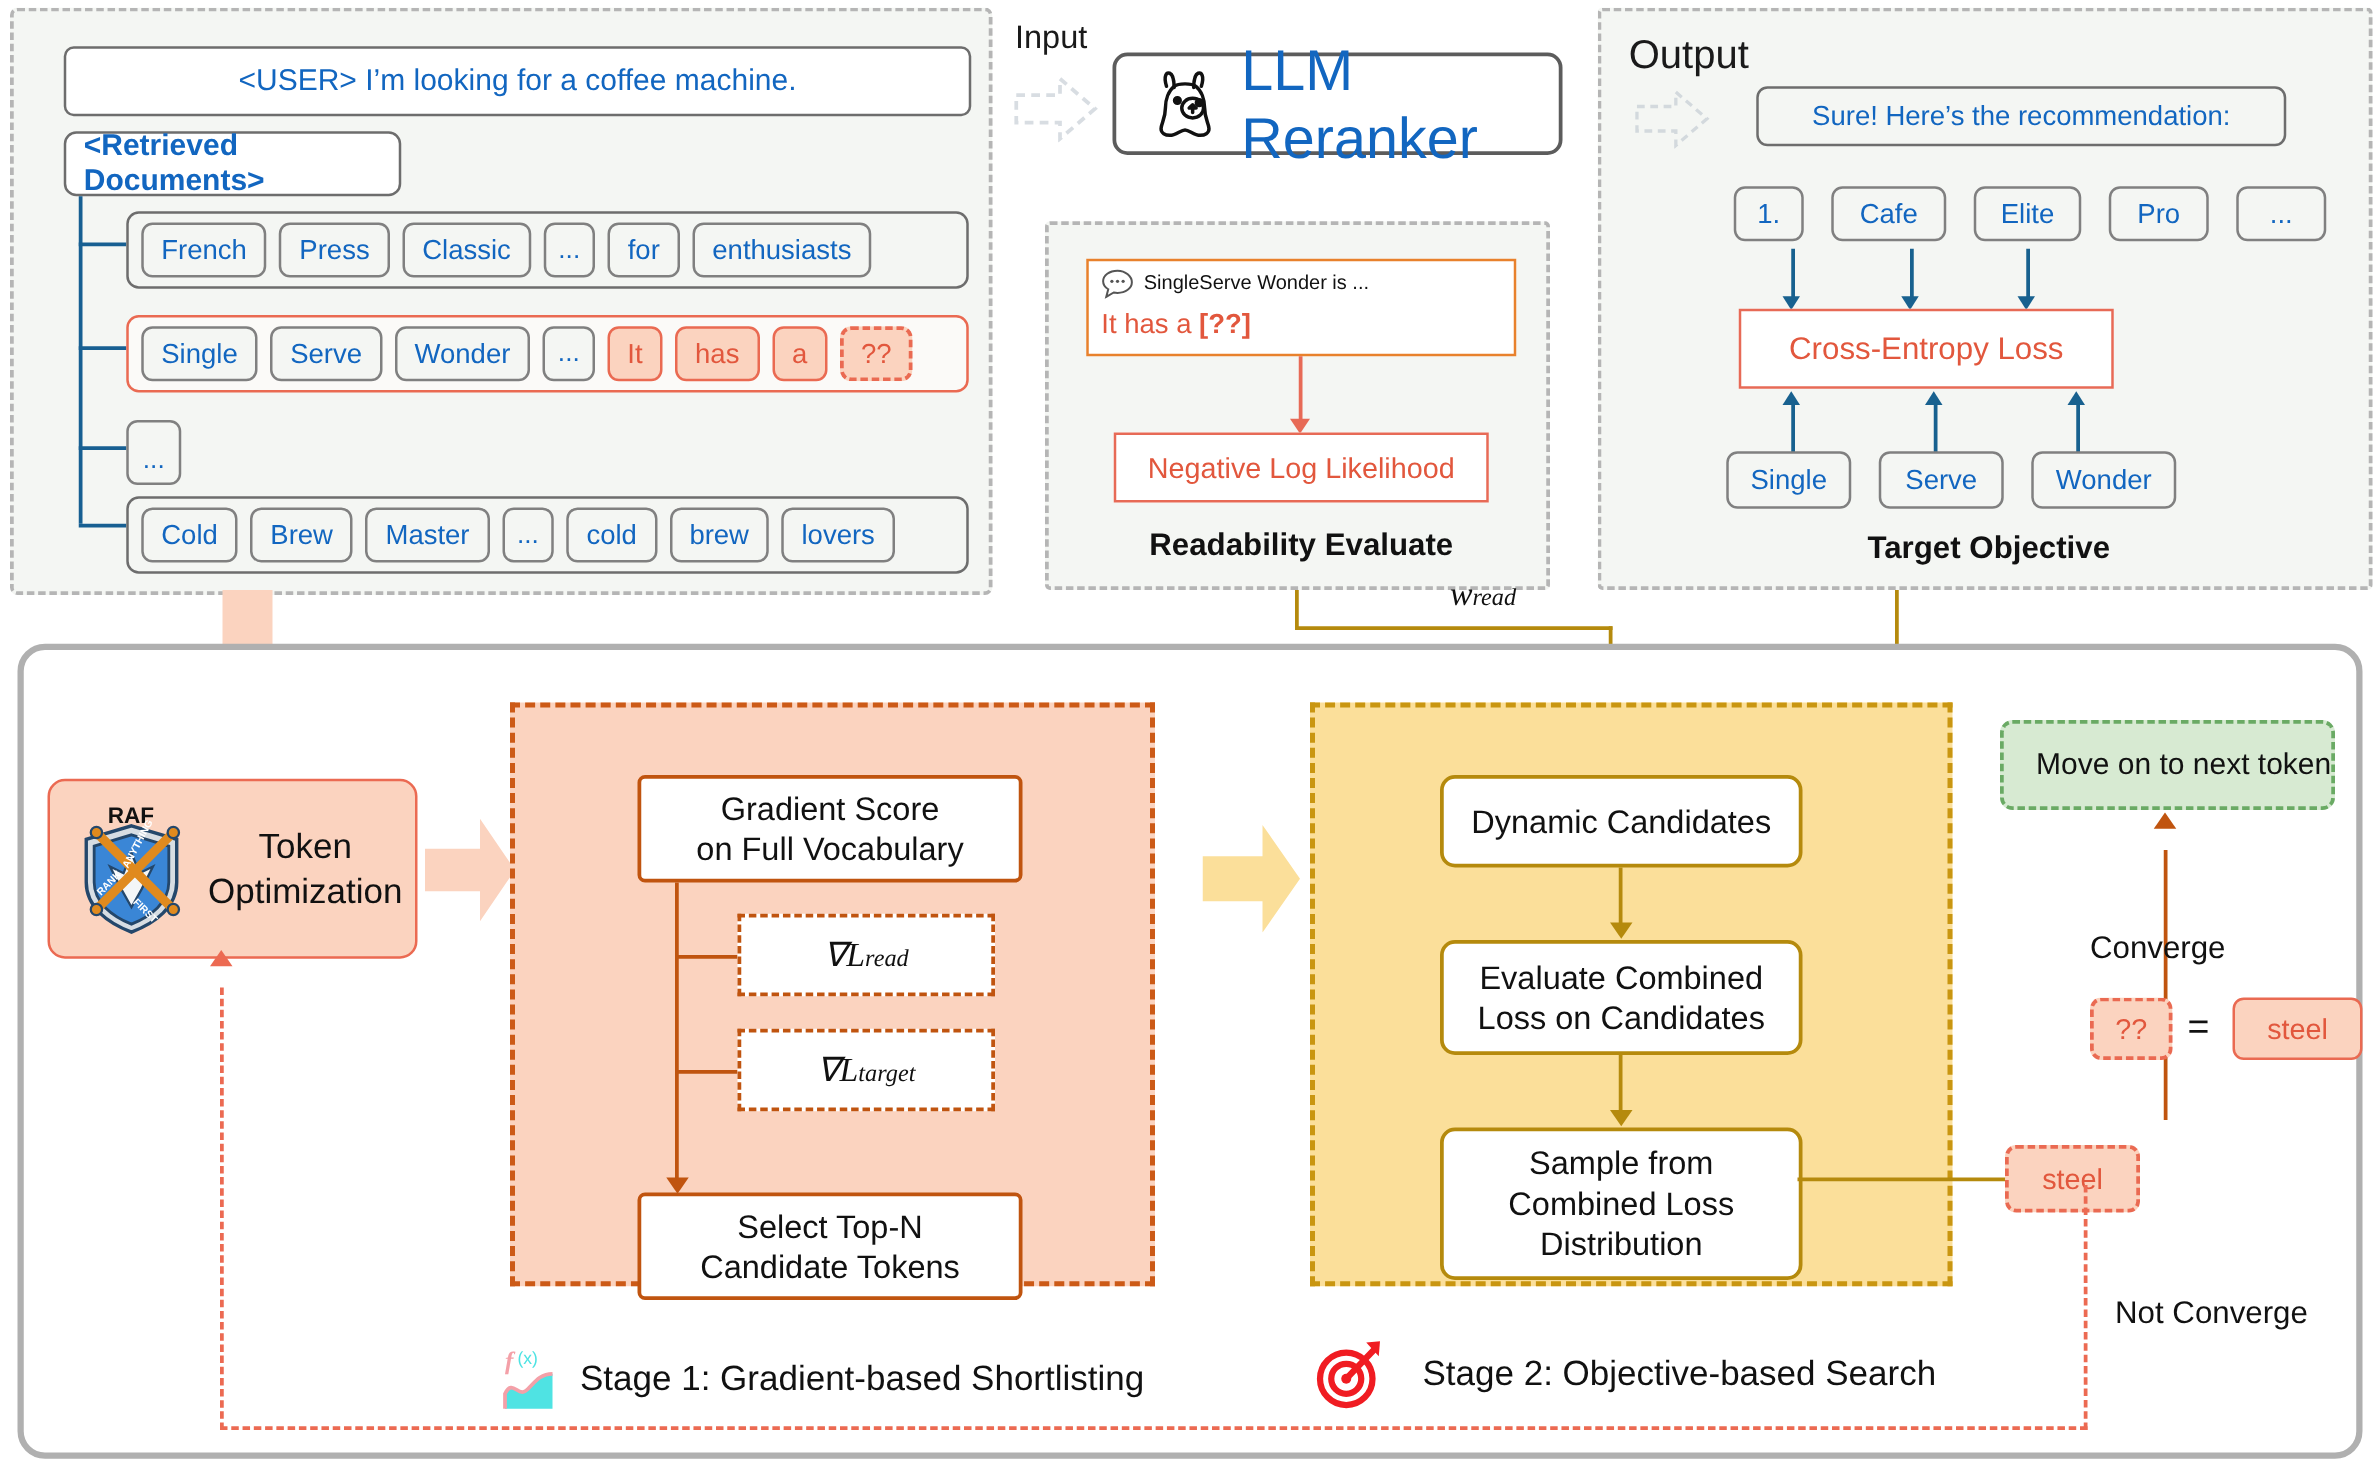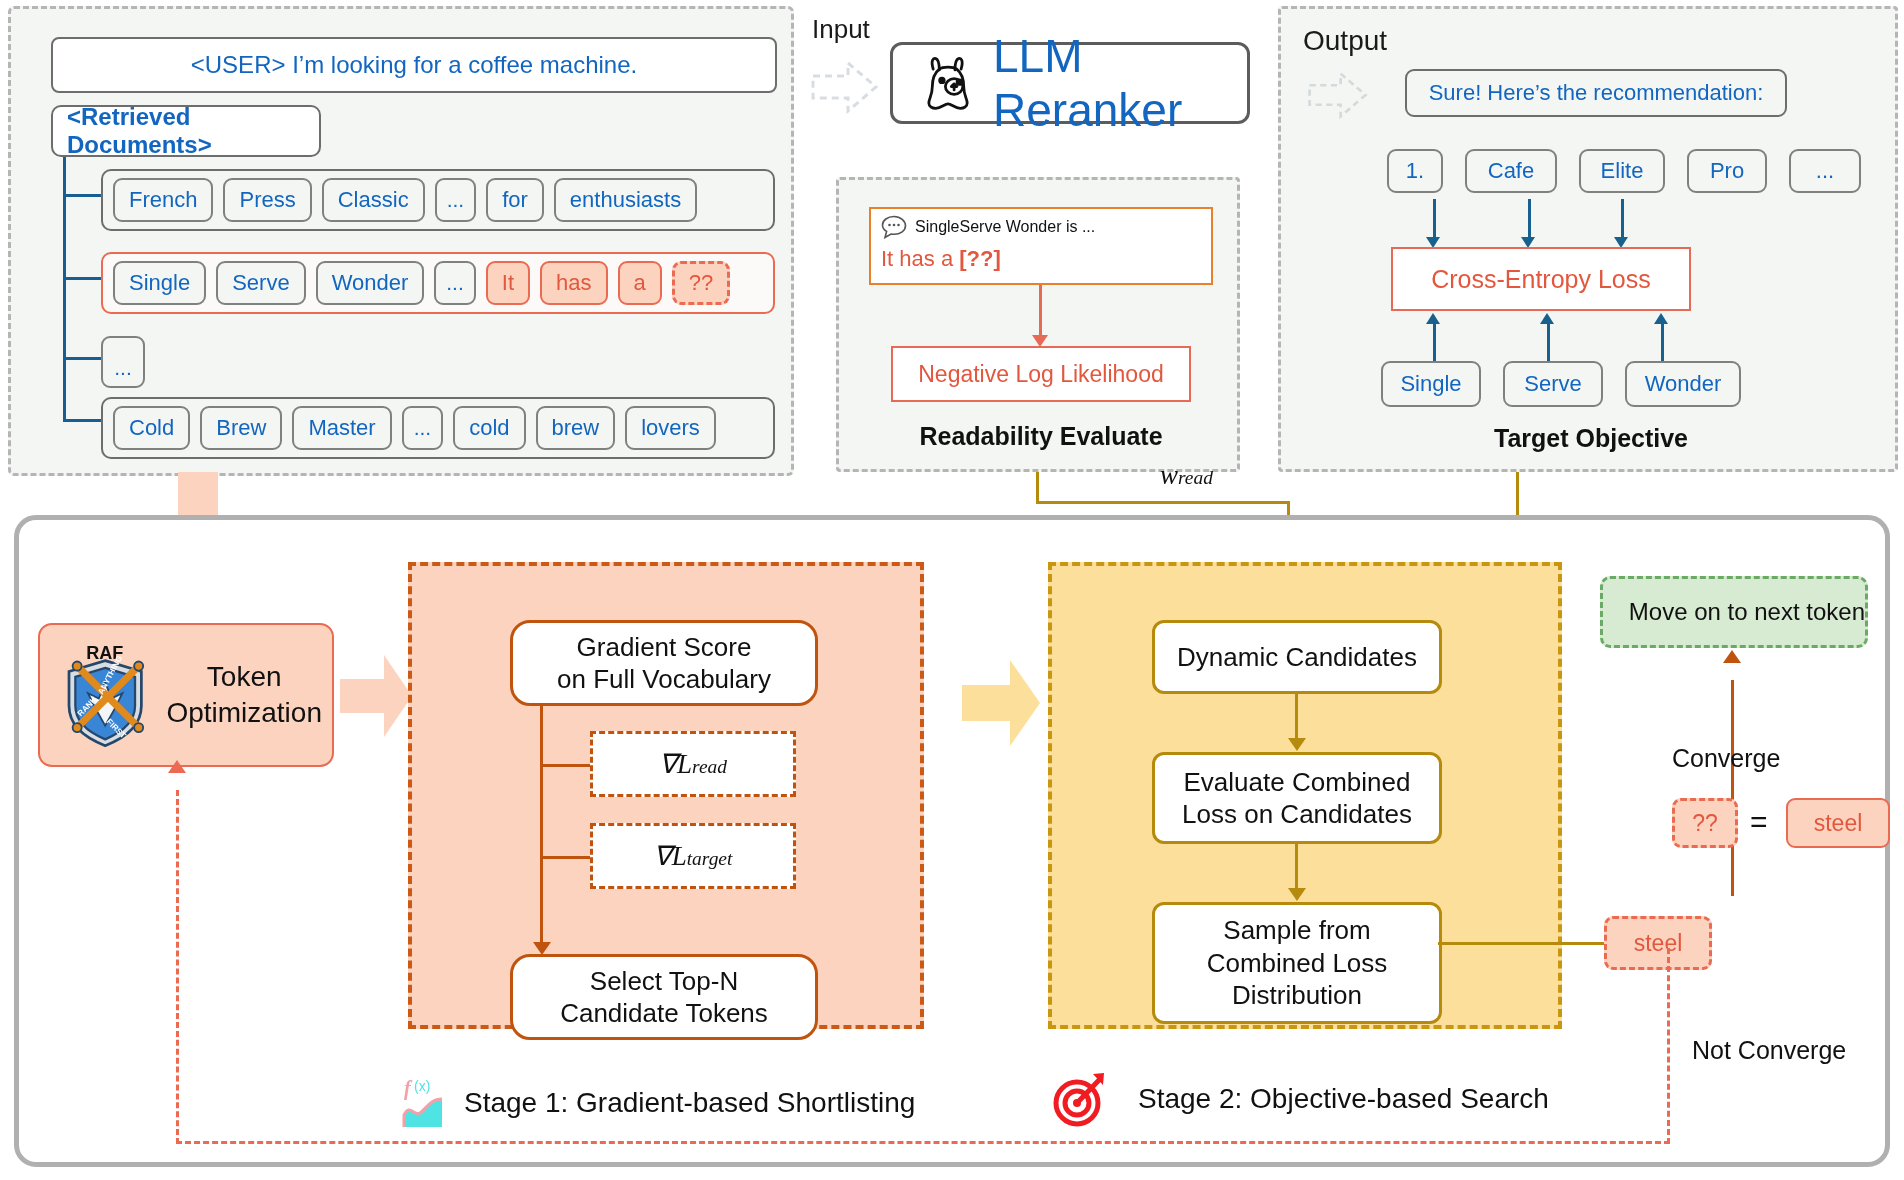--- a/index.html
+++ b/index.html
@@ -89,23 +89,23 @@
   #read-title {
     left: 0; top: 242px; width: 404px; text-align:center;
     font-size: 25px; font-weight: 700; color:#111;
   }
 
   
   #panel-target {
     left: 1278px; top: 6px; width: 620px; height: 466px;
     border: 3px dashed #b5b5b5; border-radius: 4px; background:#f4f6f3;
   }
-  #output-label { left: 22px; top: 16px; font-size: 28px; color:#1a1a1a; }
+  #output-label { left: 22px; top: 16px; font-size: 32px; color:#1a1a1a; }
   #out-answer {
-    left: 124px; top: 60px; width: 382px; height: 48px;
+    left: 124px; top: 60px; width: 424px; height: 48px;
     border: 2px solid #6d6d6d; border-radius: 9px; background:#f4f6f3;
     display:flex; align-items:center; justify-content:center;
     color:#1266c0; font-size: 22px;
   }
   .stacked { position: relative; }
   .stacked::before, .stacked::after {
     content:""; position:absolute; border:2px solid #9a9a9a; border-radius:9px;
     background:#f4f6f3; z-index:-1;
   }
   .stacked::before { left:-9px; top:-9px; right:9px; bottom:9px; }
@@ -140,21 +140,21 @@
     display:flex; align-items:center; gap: 6px; padding: 0 10px;
   }
   #token-opt-label { font-size: 28px; color:#111; line-height:1.3; text-align:center; }
 
   
   #stage1 {
     left: 408px; top: 562px; width: 516px; height: 467px;
     border: 4px dashed #cc5a17; background:#fbd3bf;
   }
   .s1-box {
-    border: 3px solid #c0540f; border-radius: 20px; background:#fff;
+    border: 3px solid #c0540f; border-radius: 6px; background:#fff;
     display:flex; align-items:center; justify-content:center; text-align:center;
     font-size: 26px; color:#111; line-height:1.25;
   }
   .s1-dashed {
     border: 3px dashed #c0540f; background:#fff;
     display:flex; align-items:center; justify-content:center;
     font-size: 27px; color:#111;
   }
   .orange-line { background:#c0540f; }
 

